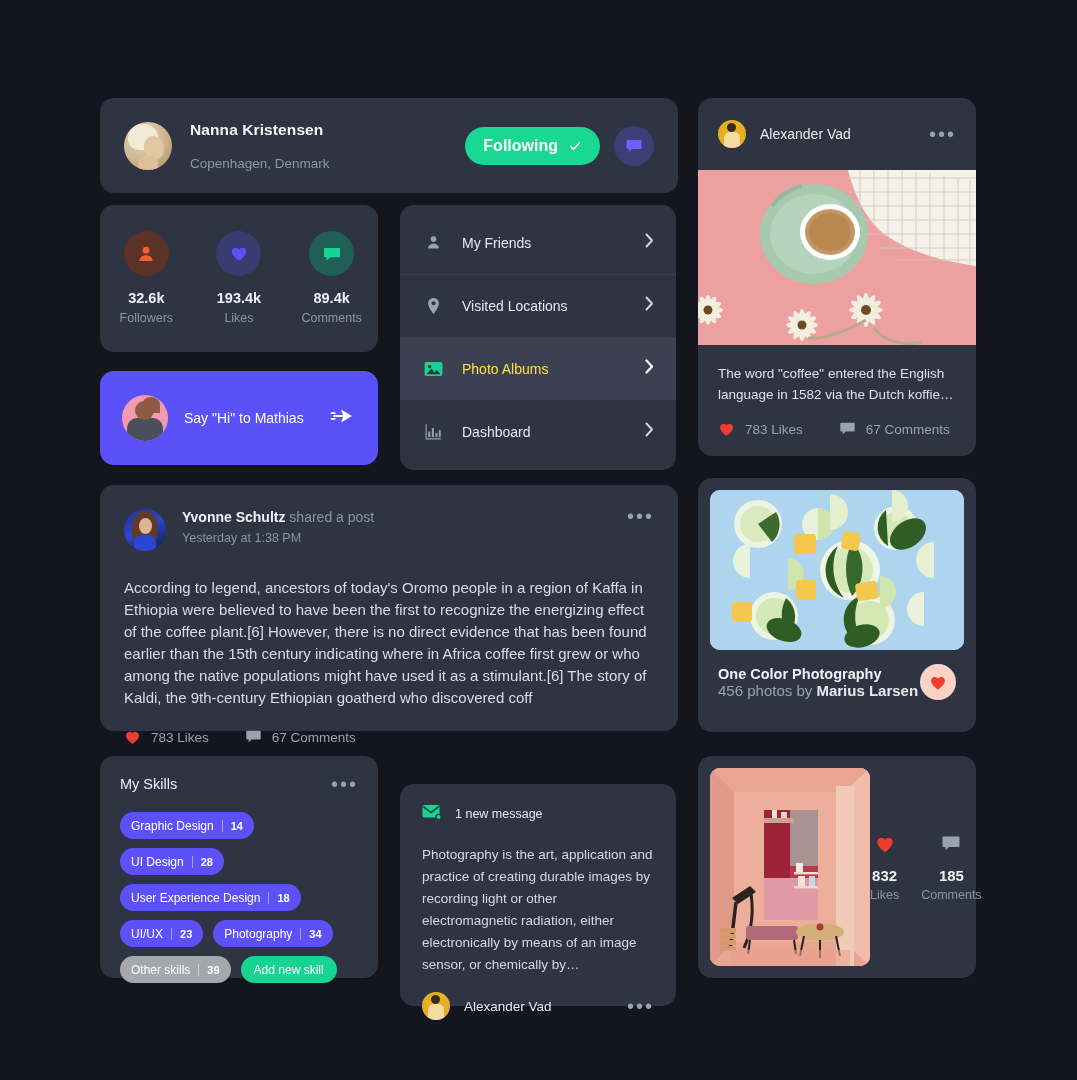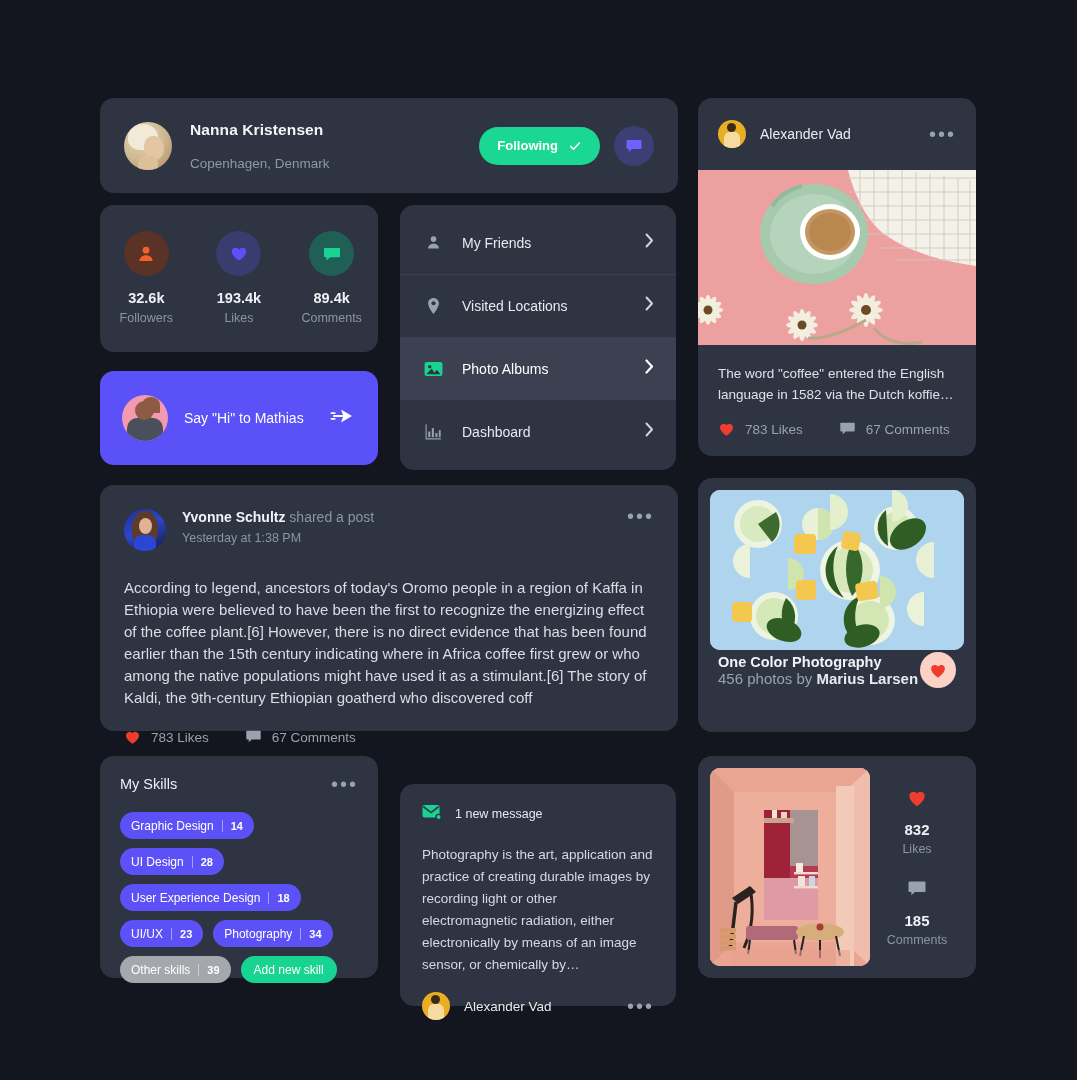--- a/index.html
+++ b/index.html
@@ -21,21 +21,21 @@
   .avatar { border-radius: 50%; overflow: hidden; flex: none; position: relative; }
   #profile-avatar { width: 48px; height: 48px; background: radial-gradient(circle at 35% 30%, #e8d9bd 0%, #cdb48d 55%, #a9895f 100%); }
   #profile-avatar .hair { position: absolute; left: 4px; top: 2px; width: 30px; height: 26px; background: #f0ead7; border-radius: 50% 50% 40% 40%; }
   #profile-avatar .face { position: absolute; left: 20px; top: 14px; width: 20px; height: 24px; background: #e3c6a4; border-radius: 45% 55% 50% 50%; }
   #profile-avatar .neck { position: absolute; left: 14px; top: 34px; width: 20px; height: 16px; background: #ddbf9a; border-radius: 6px; }
   .profile-meta { margin-left: 18px; }
   #profile-name { color: #f2f4f8; font-size: 15.5px; font-weight: bold; letter-spacing: .1px; }
   #profile-location { color: #9097a5; font-size: 13.5px; margin-top: 17px; }
   .profile-actions { margin-left: auto; display: flex; align-items: center; gap: 14px; }
   #following-button {
-    background: #1ad793; color: #10342a; font-size: 13px; font-weight: bold;
+    background: #1ad793; color: #10342a; font-size: 16px; font-weight: bold;
     border: none; border-radius: 20px; height: 38px; padding: 0 18px;
     display: flex; align-items: center; gap: 10px; cursor: pointer; color: #ffffff;
   }
   #following-button .check { width: 14px; height: 14px; }
   #message-button {
     width: 40px; height: 40px; border-radius: 50%; background: #3b3f74;
     display: flex; align-items: center; justify-content: center; border: none; cursor: pointer;
   }
 
   
@@ -56,21 +56,21 @@
   #sayhi-send { margin-left: auto; }
 
   
   #menu-card { left: 400px; top: 205px; width: 276px; height: 265px; overflow: hidden; padding: 6px 0; }
   .menu-item { display: flex; align-items: center; height: 63px; padding: 0 22px; cursor: pointer; position: relative; }
   .menu-item + .menu-item::before { content: ""; position: absolute; left: 0; right: 0; top: 0; height: 1px; background: #3a4050; }
   .menu-item.active { background: #3b4150; }
   .menu-item.active + .menu-item::before { background: transparent; }
   .menu-icon { width: 22px; display: flex; justify-content: center; flex: none; }
   .menu-label { color: #e6e9ef; font-size: 14px; margin-left: 18px; }
-  .menu-item.active .menu-label { color: #ffffff; }
+  .menu-item.active .menu-label { color: #fde047; }
   .menu-chevron { margin-left: auto; }
 
   
   #post-card { left: 100px; top: 485px; width: 578px; height: 246px; padding: 24px 24px 0; }
   .post-head { display: flex; align-items: flex-start; }
   #post-avatar { width: 42px; height: 42px; background: linear-gradient(150deg, #1d2f8e 0%, #2e46c9 45%, #101a4a 100%); }
   #post-avatar .hair { position: absolute; left: 8px; top: 2px; width: 26px; height: 34px; background: #5d3a2a; border-radius: 50% 50% 40% 40%; }
   #post-avatar .face { position: absolute; left: 15px; top: 9px; width: 13px; height: 16px; background: #e0b493; border-radius: 50%; }
   #post-avatar .dress { position: absolute; left: 10px; top: 26px; width: 22px; height: 18px; background: #2c46d4; border-radius: 8px 8px 0 0; }
   .post-meta { margin-left: 16px; }
@@ -113,30 +113,30 @@
   #coffee-avatar .fig { position: absolute; left: 9px; top: 3px; width: 9px; height: 9px; background: #3a2b16; border-radius: 50%; }
   #coffee-avatar .bod { position: absolute; left: 6px; top: 12px; width: 16px; height: 17px; background: #f6dca0; border-radius: 6px 6px 0 0; }
   #coffee-author { color: #e9ecf1; font-size: 14px; margin-left: 14px; }
   #coffee-photo { position: relative; width: 278px; height: 175px; background: #eda0a0; overflow: hidden; }
   #coffee-caption { color: #dde1e8; font-size: 13.5px; line-height: 21px; padding: 18px 20px 0; }
   #coffee-card .engage-row { padding: 0 20px; margin-top: 16px; }
 
   
   #album-card { left: 698px; top: 478px; width: 278px; height: 254px; padding: 12px; }
   #album-photo { position: relative; width: 254px; height: 160px; border-radius: 10px; background: #aed4ee; overflow: hidden; }
-  .album-foot { display: flex; align-items: center; padding: 2px 8px 0; }
+  .album-foot { display: flex; align-items: center; padding: 14px 8px 0; }
   #album-title { color: #f0f3f8; font-size: 14.5px; font-weight: bold; }
   #album-sub { color: #9aa1b0; font-size: 15px; margin-top: 0; }
   #album-sub b { color: #e6e9ef; font-weight: bold; }
   #album-like-button { margin-left: auto; width: 36px; height: 36px; border-radius: 50%; background: #fbd2c6; display: flex; align-items: center; justify-content: center; border: none; cursor: pointer; }
 
   
   #room-card { left: 698px; top: 756px; width: 278px; height: 222px; display: flex; padding: 12px; }
   #room-photo { position: relative; width: 160px; height: 198px; border-radius: 10px; background: #e8a395; overflow: hidden; flex: none; }
-  .room-stats { flex: 1; display: flex; flex-direction: column; align-items: center; justify-content: center; gap: 22px; }
+  .room-stats { flex: 1; display: flex; align-items: center; justify-content: center; gap: 22px; }
   .room-stat { text-align: center; }
   .room-stat .ic { height: 22px; display: flex; align-items: center; justify-content: center; }
   .room-value { color: #eef1f6; font-size: 15px; font-weight: bold; margin-top: 12px; }
   .room-label { color: #8d94a2; font-size: 12.5px; margin-top: 4px; }
 </style>
 </head>
 <body>
 
 <div class="stage">
 

